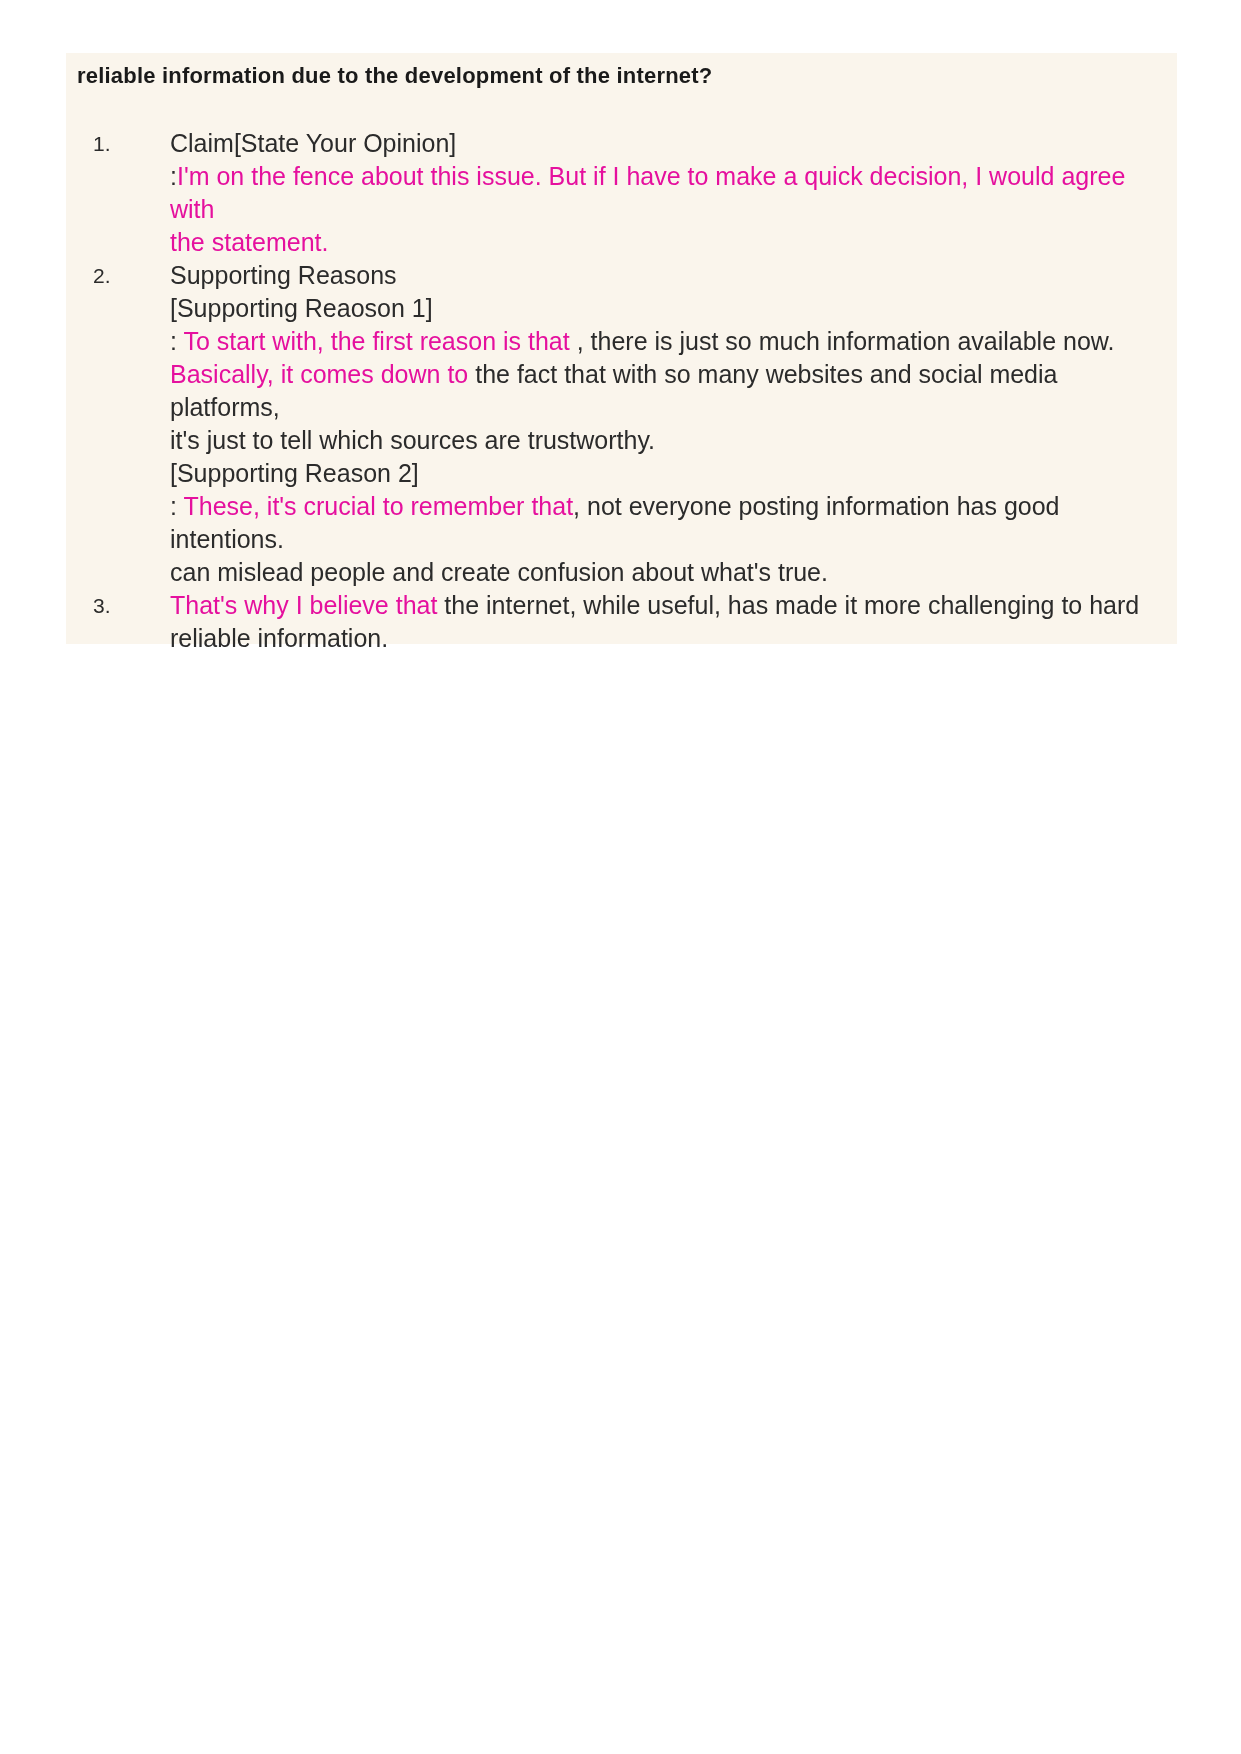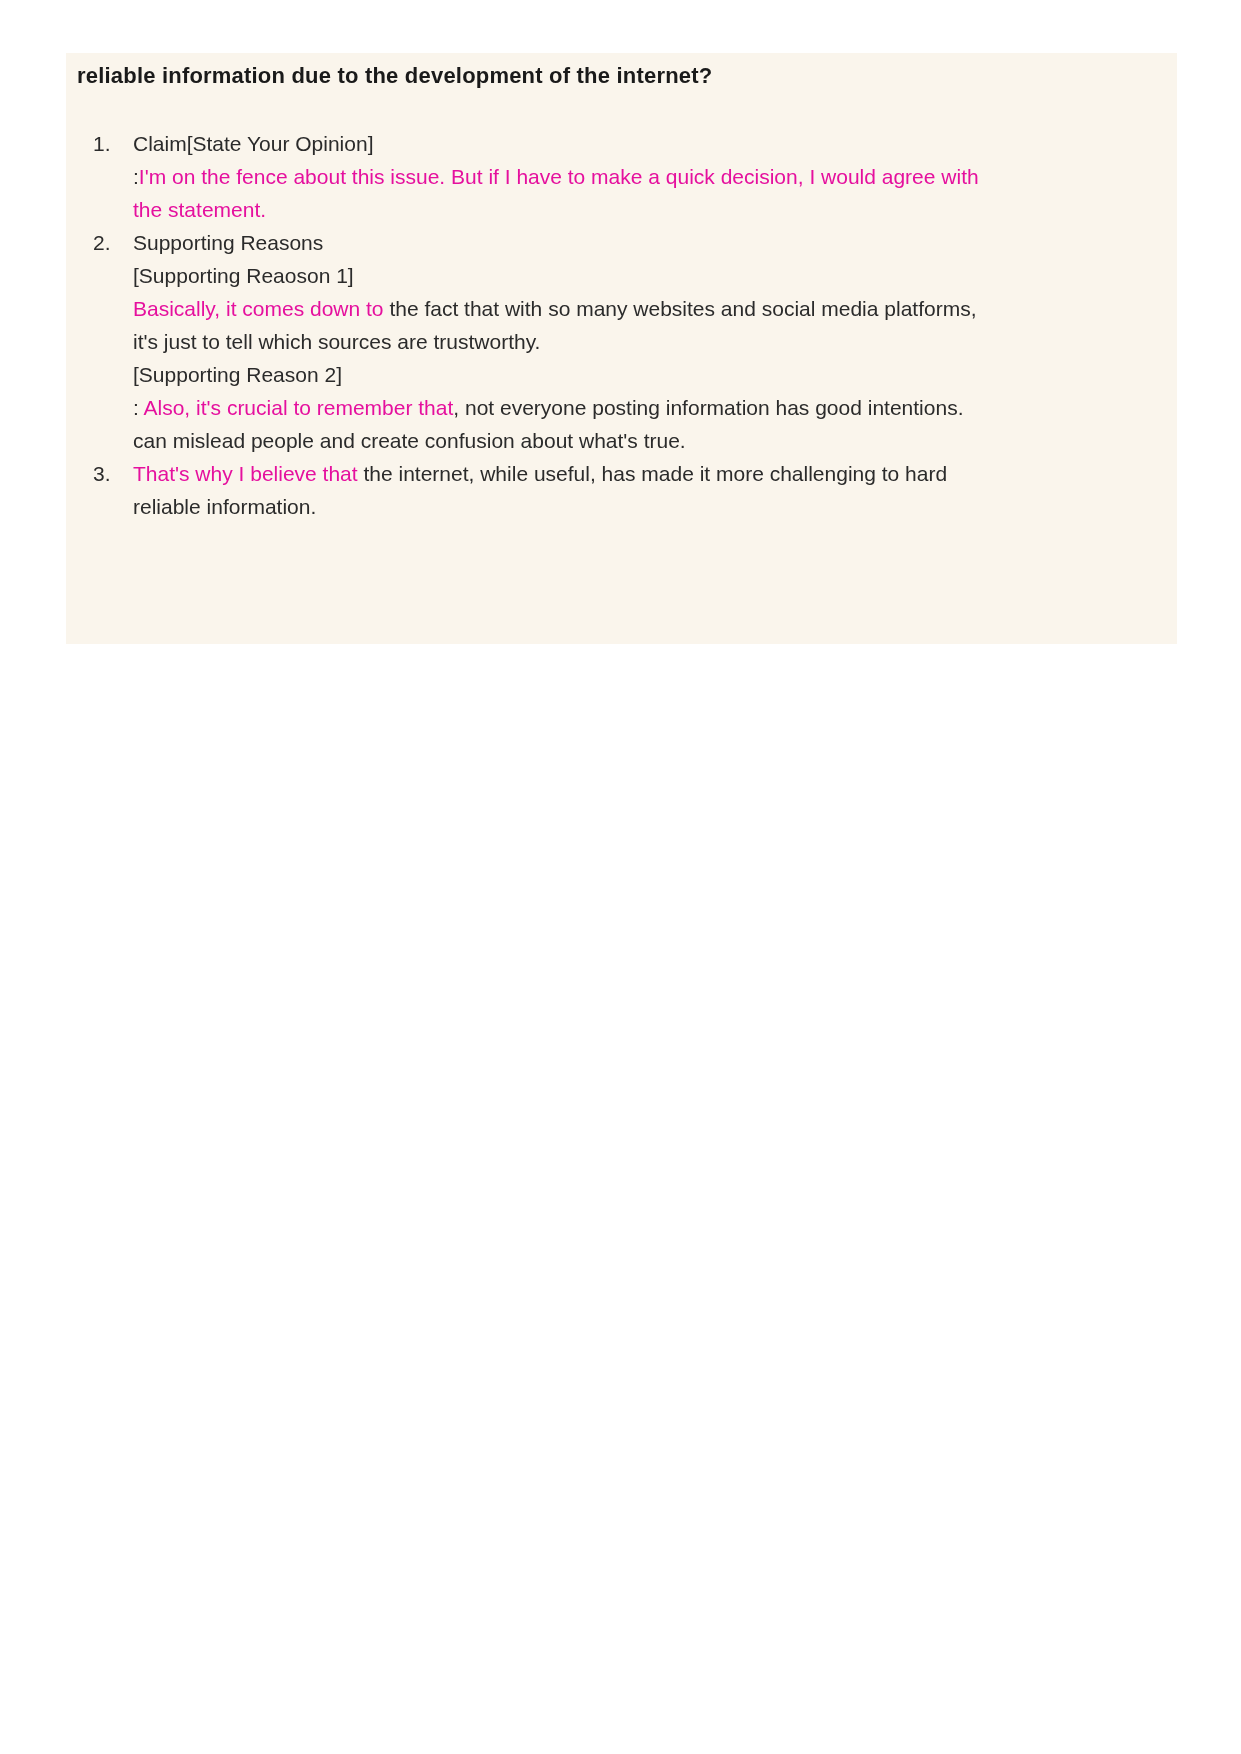--- a/index.html
+++ b/index.html
@@ -37,23 +37,24 @@
   .num {
     margin-left: 16px;
     width: 40px;
     min-width: 40px;
     font-size: 21px;
     line-height: 33px;
     color: var(--text-color, #2b2b2b);
   }
   .item-body { flex: 1; min-width: 0; }
   .line {
-    font-size: 21px;
+    font-size: 25px;
     line-height: 33px;
     color: var(--text-color, #2b2b2b);
+    margin-left: 37px;
   }
   .item-title { color: var(--text-color, #2b2b2b); }
   .accent { color: var(--accent-color, #e5109e); }
   .plain { color: var(--text-color, #2b2b2b); }
 </style>
 </head>
 <body style="background: rgb(255, 255, 255);">
 
 <div class="page">
   <div class="callout">
@@ -65,24 +66,25 @@
             <div class="line item-title">Claim[State Your Opinion]</div>
             <div class="line"><span class="plain">:</span><span class="accent">I'm on the fence about this issue. But if I have to make a quick decision, I would agree with</span></div>
             <div class="line"><span class="accent">the statement.</span></div>
           </div>
         </li>
         <li class="outline-item">
           <span class="num">2.</span>
           <div class="item-body">
             <div class="line item-title">Supporting Reasons</div>
             <div class="line"><span class="plain">[Supporting Reaoson 1]</span></div>
+            <div class="line"><span class="plain">: </span><span class="accent">To start with, the first reason is that</span><span class="plain"> , there is just so much information available now.</span></div>
             <div class="line"><span class="accent">Basically, it comes down to</span><span class="plain"> the fact that with so many websites and social media platforms,</span></div>
             <div class="line"><span class="plain">it's just to tell which sources are trustworthy.</span></div>
             <div class="line"><span class="plain">[Supporting Reason 2]</span></div>
-            <div class="line"><span class="plain">: </span><span class="accent">Also, it's crucial to remember that</span><span class="plain">, not everyone posting information has good intentions.</span></div>
+            <div class="line"><span class="plain">: </span><span class="accent">These, it's crucial to remember that</span><span class="plain">, not everyone posting information has good intentions.</span></div>
             <div class="line"><span class="plain">can mislead people and create confusion about what's true.</span></div>
           </div>
         </li>
         <li class="outline-item">
           <span class="num">3.</span>
           <div class="item-body">
             <div class="line"><span class="accent">That's why I believe that</span><span class="plain"> the internet, while useful, has made it more challenging to hard</span></div>
             <div class="line"><span class="plain">reliable information.</span></div>
           </div>
         </li>

